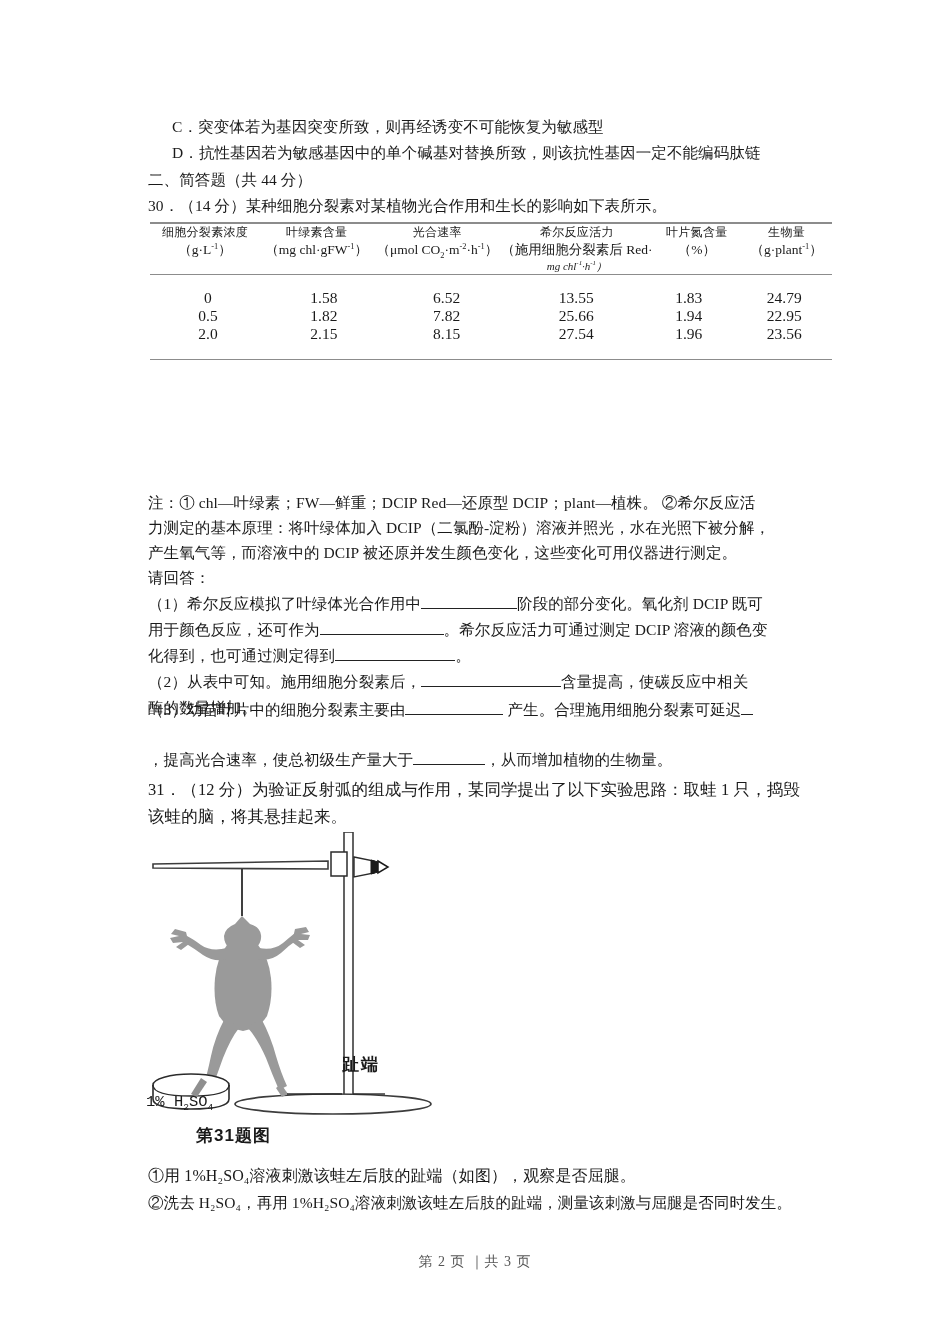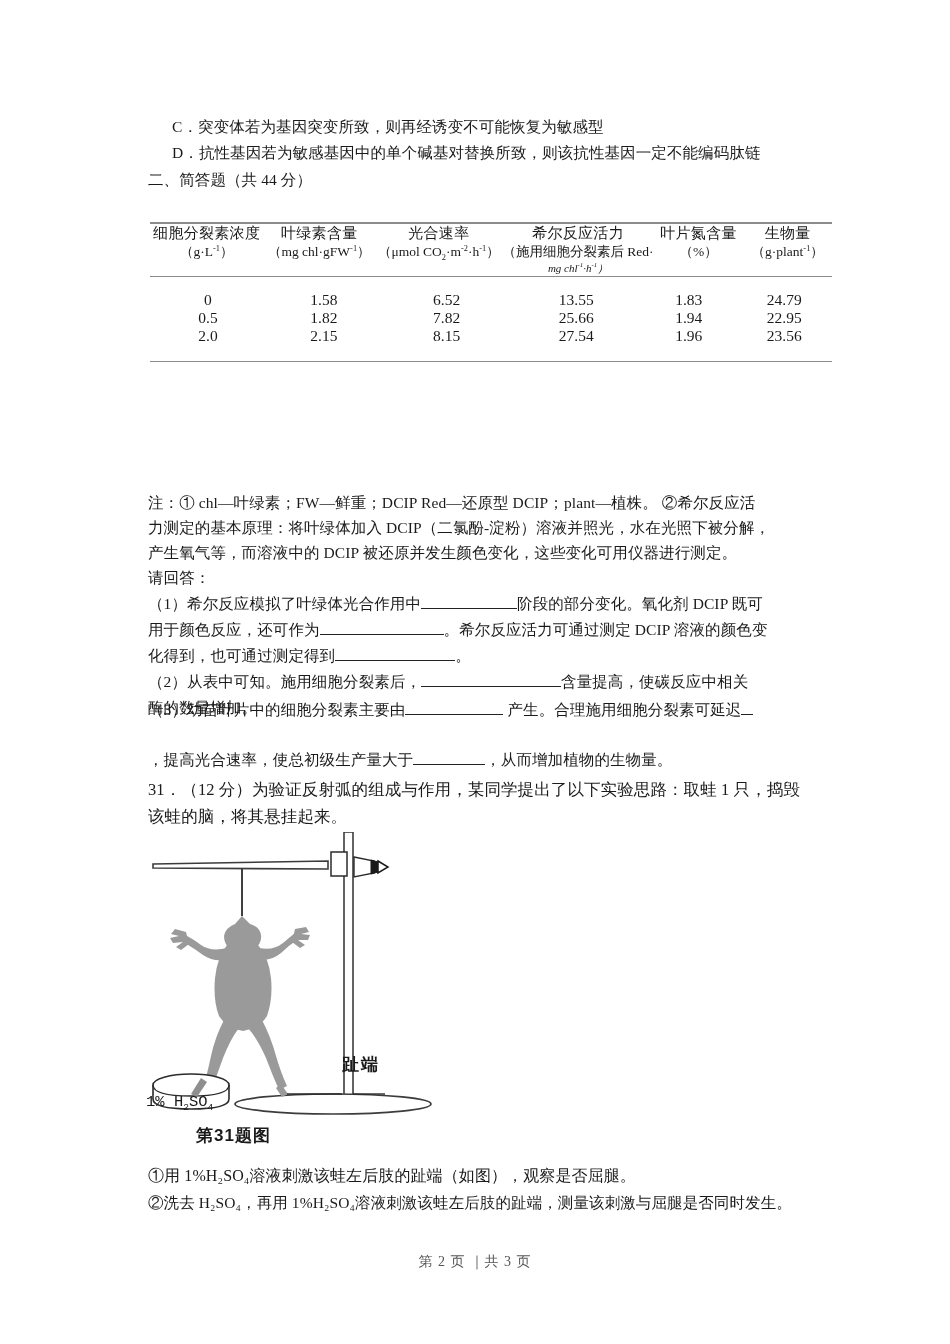--- a/index.html
+++ b/index.html
@@ -68,21 +68,21 @@
     width: 100%;
     font-size: 14.5px;
   }
   table.tbl th, table.tbl td {
     border: 0;
     padding: 0;
     text-align: center;
     font-weight: normal;
   }
   .hd-name {
-    font-size: 15px;
+    font-size: 12px;
     font-family: Liberation Sans, sans-serif;
     font-weight: 600;
     letter-spacing: 0.3px;
     white-space: nowrap;
   }
   .hd-unit {
     font-size: 13.5px;
     white-space: nowrap;
   }
   .hd-unit2 {
@@ -157,20 +157,21 @@
 </head>
 <body>
 
 <div class="page">
 
   <div class="tline" style="left:172px; top:114px;">C．突变体若为基因突变所致，则再经诱变不可能恢复为敏感型</div>
   <div class="tline" style="left:172px; top:140px;">D．抗性基因若为敏感基因中的单个碱基对替换所致，则该抗性基因一定不能编码肽链</div>
 
   <div class="tline" style="left:148px; top:167px;">二、简答题（共 44 分）</div>
 
+  <div class="tline" style="left:148px; top:193px;">30．（14 分）某种细胞分裂素对某植物光合作用和生长的影响如下表所示。</div>
 
   <div id="data-table">
     <div class="rule-top"></div>
     <table class="tbl">
       <colgroup>
         <col class="c0">
           <col class="c1">
           <col class="c2">
           <col class="c3">
           <col class="c4">

